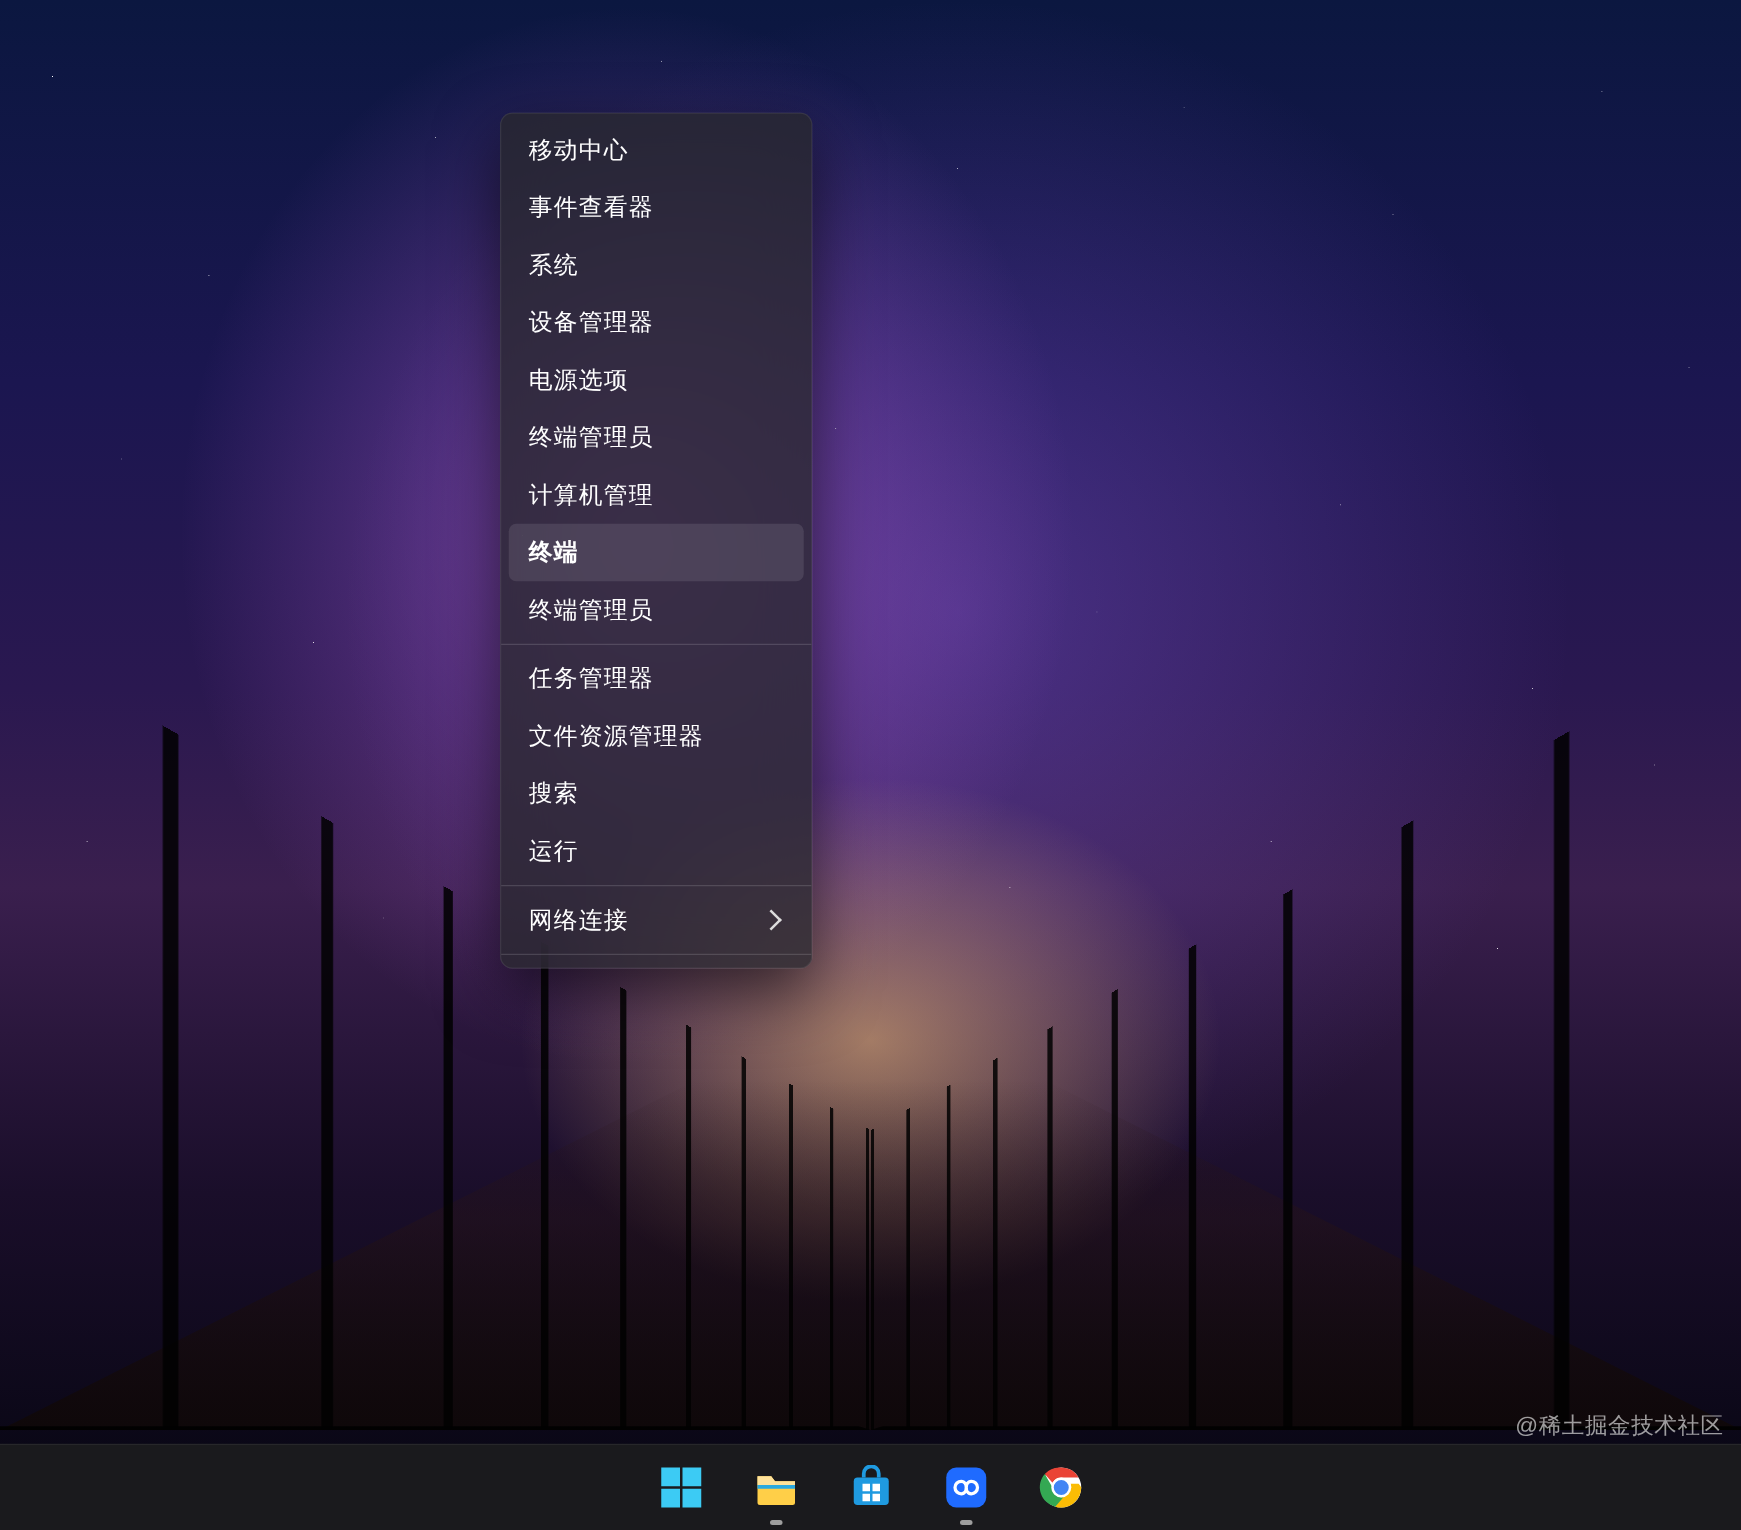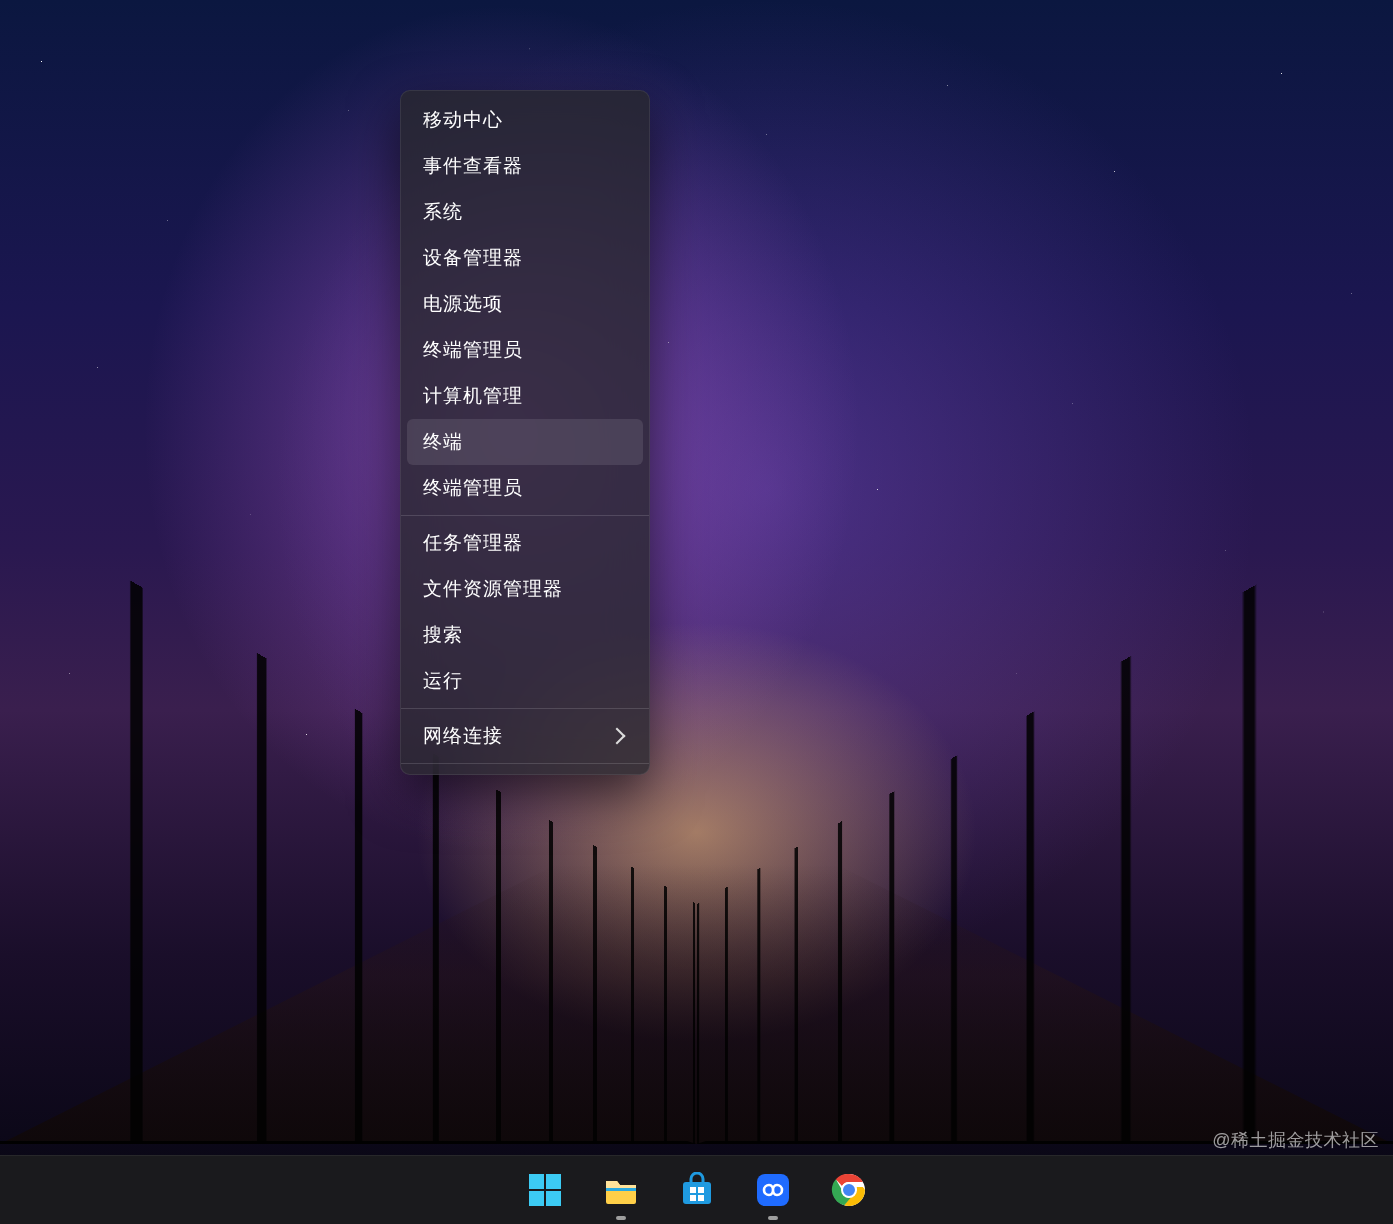--- a/index.html
+++ b/index.html
@@ -61,21 +61,21 @@
     box-shadow:0 20px 50px rgba(0,0,0,.6);
     padding:6px;
     color:#fff;
     font-size:19px;
   }
   .ctx .item{
     display:flex;align-items:center;justify-content:space-between;
     height:46px;padding:0 16px;border-radius:6px;cursor:default;
     letter-spacing:1px;
   }
-  .ctx .item.hover{background:rgba(255,255,255,.10);}
+  .ctx .item.hover{background:rgba(255,255,255,.10);font-weight:bold;}
   .ctx .sep{height:1px;background:rgba(255,255,255,.14);margin:4px -6px;}
   .chev{width:10px;height:10px;border-right:2px solid #ddd;border-top:2px solid #ddd;transform:rotate(45deg);margin-right:4px;}
 
   
   .taskbar{
     position:absolute;left:0;right:0;bottom:0;height:68px;
     background:rgba(28,28,30,.92);
     border-top:1px solid rgba(255,255,255,.06);
     display:flex;align-items:center;justify-content:center;gap:28px;
   }

